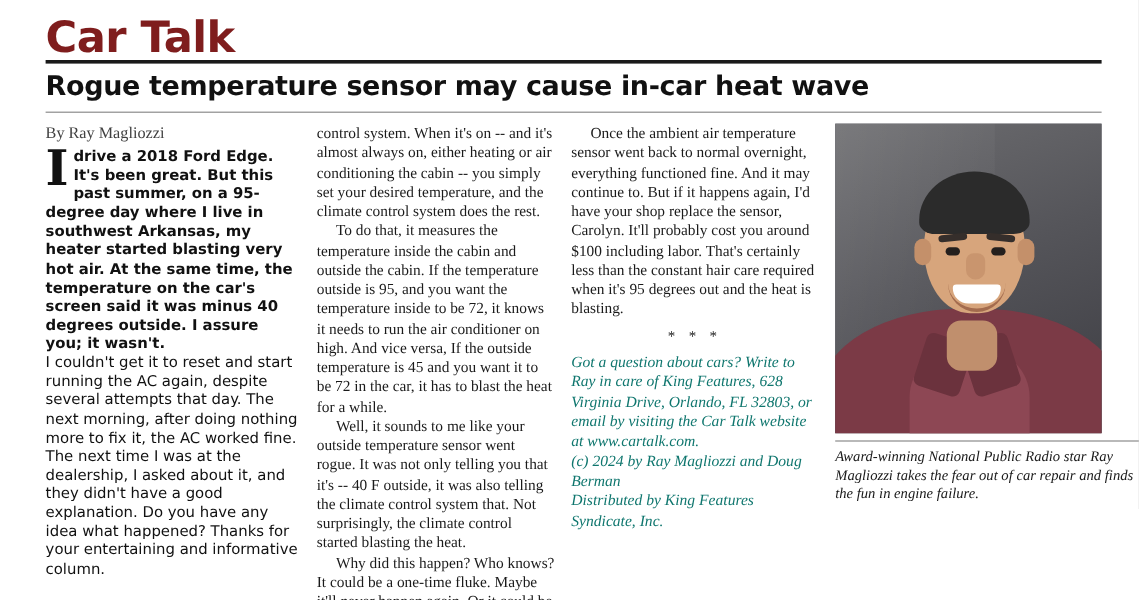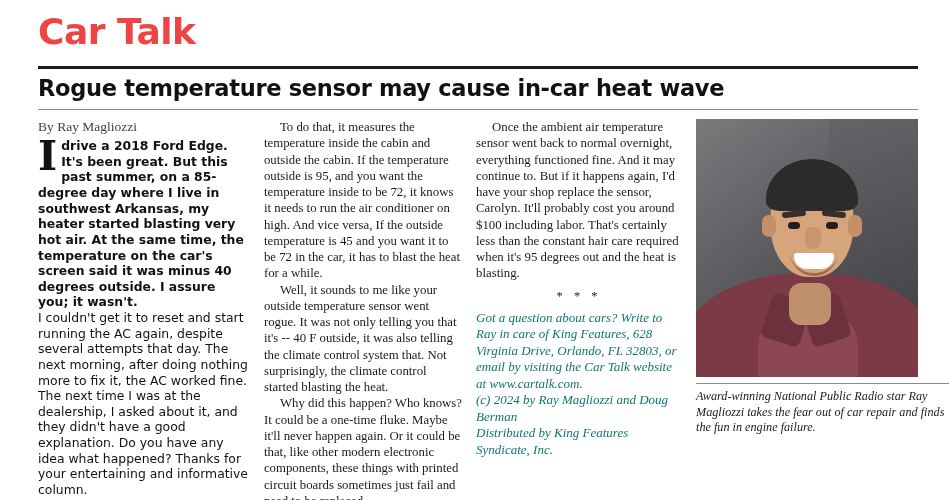--- a/index.html
+++ b/index.html
@@ -26,24 +26,24 @@
     top: 14px;
     width: 880px;
     height: 474px;
   }
   
   .masthead-title {
     font-family: "DejaVu Sans", sans-serif;
     font-weight: bold;
     font-size: 36px;
     letter-spacing: -0.5px;
-    color: #ef4444;
+    color: #7f1d1d;
     line-height: 1.0;
     margin: 0;
-    padding: 0 0 16px 0;
+    padding: 0 0 0 0;
   }
   .rule-thick {
     border-bottom: 3px solid #1a1a1a;
     width: 100%;
     margin-bottom: 7px;
   }
   .headline {
     font-family: "DejaVu Sans", sans-serif;
     font-weight: bold;
     font-size: 22.5px;
@@ -308,27 +308,28 @@
 
     <h1 class="masthead-title">Car Talk</h1>
     <div class="rule-thick"></div>
     <h2 class="headline">Rogue temperature sensor may cause in-car heat wave</h2>
     <div class="rule-thin"></div>
 
     <div class="columns">
 
       <div class="col col1">
         <div class="byline">By Ray Magliozzi</div>
-        <p class="dropcap-para"><span class="dropcap">I</span><span>drive a 2018 Ford Edge. It's been great. But this past summer, on a 85-degree day where I live in southwest Arkansas, my heater started blasting very hot air. At the same time, the temperature on the car's screen said it was minus 40 degrees outside. I assure you; it wasn't.</span></p>
+        <p class="dropcap-para"><span class="dropcap">I</span><span>drive a 2018 Ford Edge. It's been great. But this past summer, on a 95-degree day where I live in southwest Arkansas, my heater started blasting very hot air. At the same time, the temperature on the car's screen said it was minus 40 degrees outside. I assure you; it wasn't.</span></p>
         <p class="bold">I couldn't get it to reset and start running the AC again, despite several attempts that day. The next morning, after doing nothing more to fix it, the AC worked fine.</p>
         <p class="bold">The next time I was at the dealership, I asked about it, and they didn't have a good explanation. Do you have any idea what happened? Thanks for your entertaining and informative column.</p>
 
       </div>
 
       <div class="col col2">
+        <p class="body">control system. When it's on -- and it's almost always on, either heating or air conditioning the cabin -- you simply set your desired temperature, and the climate control system does the rest.</p>
         <p class="body indent">To do that, it measures the temperature inside the cabin and outside the cabin. If the temperature outside is 95, and you want the temperature inside to be 72, it knows it needs to run the air conditioner on high. And vice versa, If the outside temperature is 45 and you want it to be 72 in the car, it has to blast the heat for a while.</p>
         <p class="body indent">Well, it sounds to me like your outside temperature sensor went rogue. It was not only telling you that it's -- 40 F outside, it was also telling the climate control system that. Not surprisingly, the climate control started blasting the heat.</p>
         <p class="body indent">Why did this happen? Who knows? It could be a one-time fluke. Maybe it'll never happen again. Or it could be that, like other modern electronic components, these things with printed circuit boards sometimes just fail and need to be replaced.</p>
       </div>
 
       <div class="col col3">
         <p class="body indent">Once the ambient air temperature sensor went back to normal overnight, everything functioned fine. And it may continue to. But if it happens again, I'd have your shop replace the sensor, Carolyn. It'll probably cost you around $100 including labor. That's certainly less than the constant hair care required when it's 95 degrees out and the heat is blasting.</p>
         <div class="stars">* * *</div>
         <p class="italic">Got a question about cars? Write to Ray in care of King Features, 628 Virginia Drive, Orlando, FL 32803, or email by visiting the Car Talk website at www.cartalk.com.</p>
         <p class="italic">(c) 2024 by Ray Magliozzi and Doug Berman</p>

